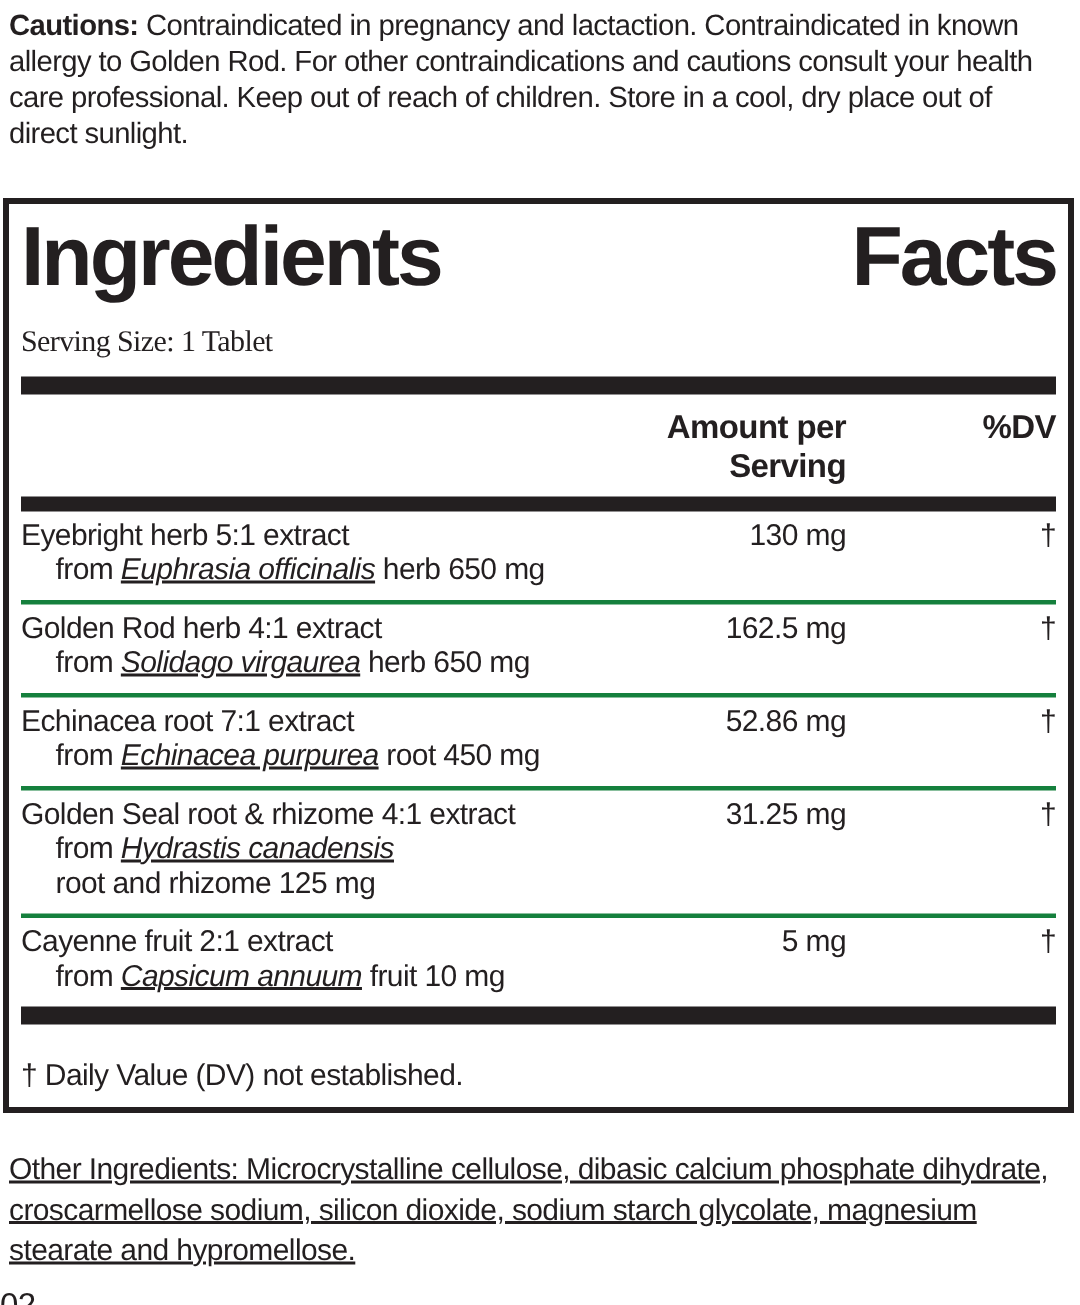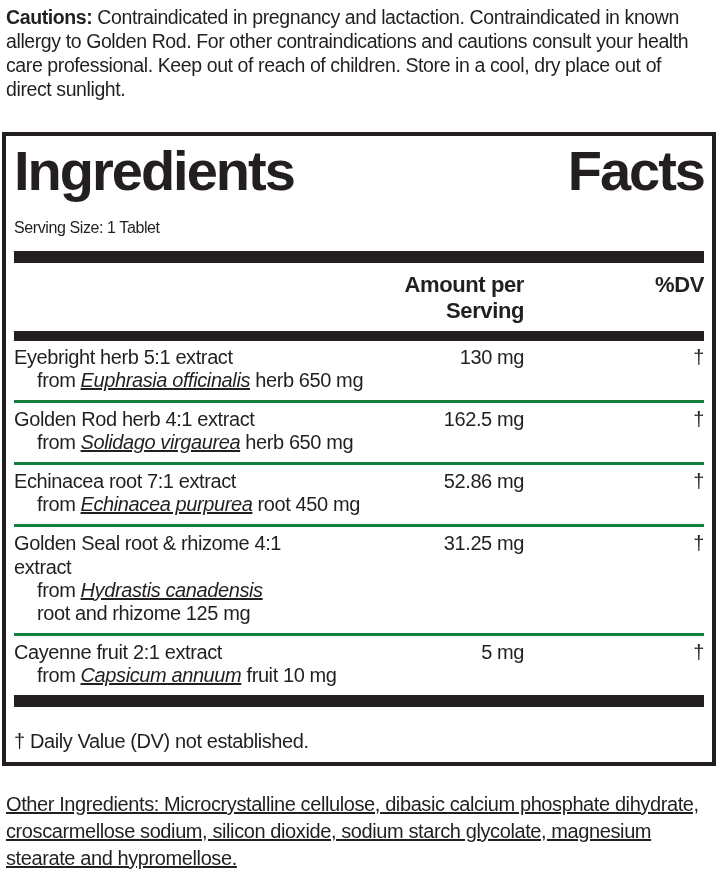--- a/index.html
+++ b/index.html
@@ -31,37 +31,37 @@
     font-size: 56px;
     font-weight: bold;
     letter-spacing: -2px;
     line-height: 60px;
     text-align: justify;
     text-align-last: justify;
     white-space: nowrap;
   }
   .serving-block { margin-top: 12px; }
   .serving-line {
-    font-size: 16px;
+    font-size: 20px;
     line-height: 30px;
     letter-spacing: -0.4px;
+    font-family: Liberation Serif, serif;
   }
   .bar {
     background: #231f20;
     width: 100%;
   }
   .bar.b12 { height: 12px; }
   .bar.b10 { height: 10px; }
   .bar1 { margin-top: 8px; }
 
   .cols {
     display: grid;
     grid-template-columns: 1fr 150px 140px;
     align-items: start;
-    gap: 40px;
   }
   .header-row {
     padding: 9px 0 7px 0;
     font-weight: bold;
     font-size: 22px;
     letter-spacing: -0.4px;
   }
   .col-amount { text-align: right; }
   .col-dv { text-align: right; }
 

